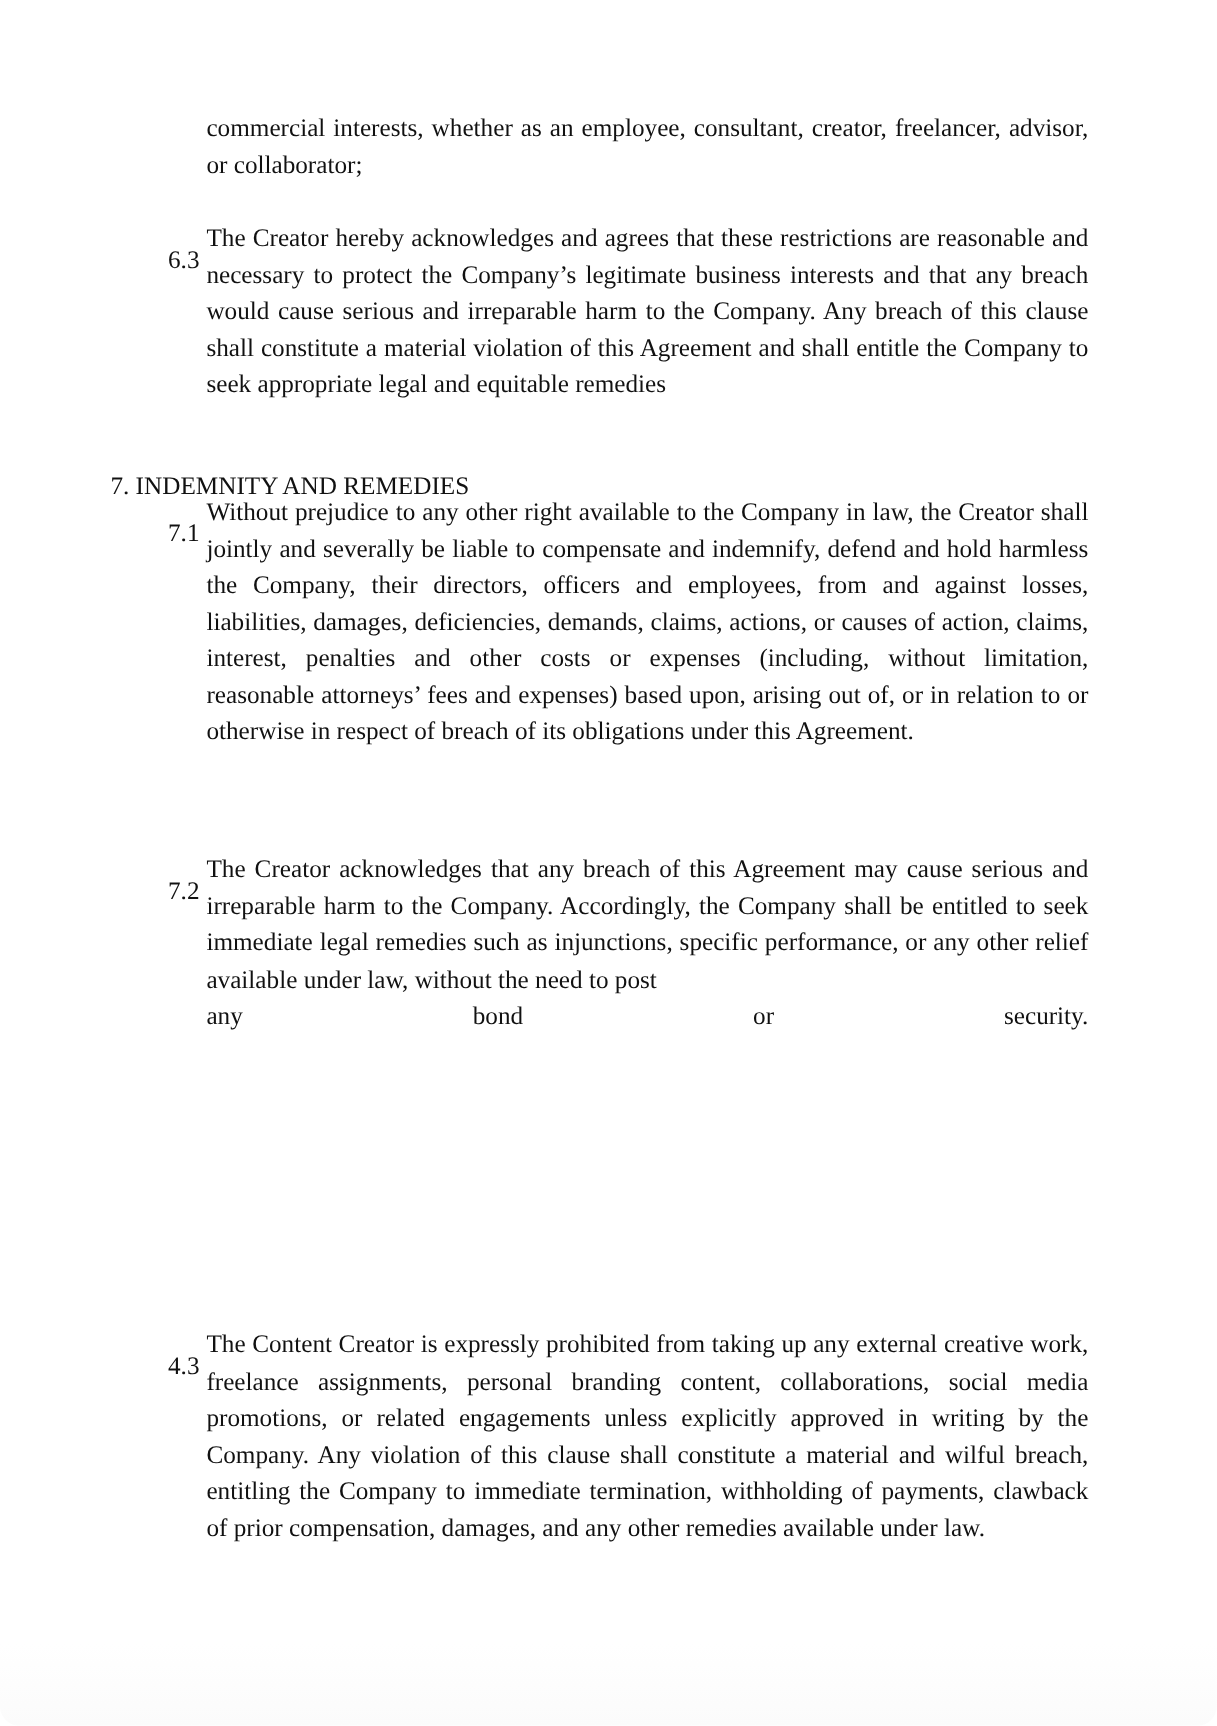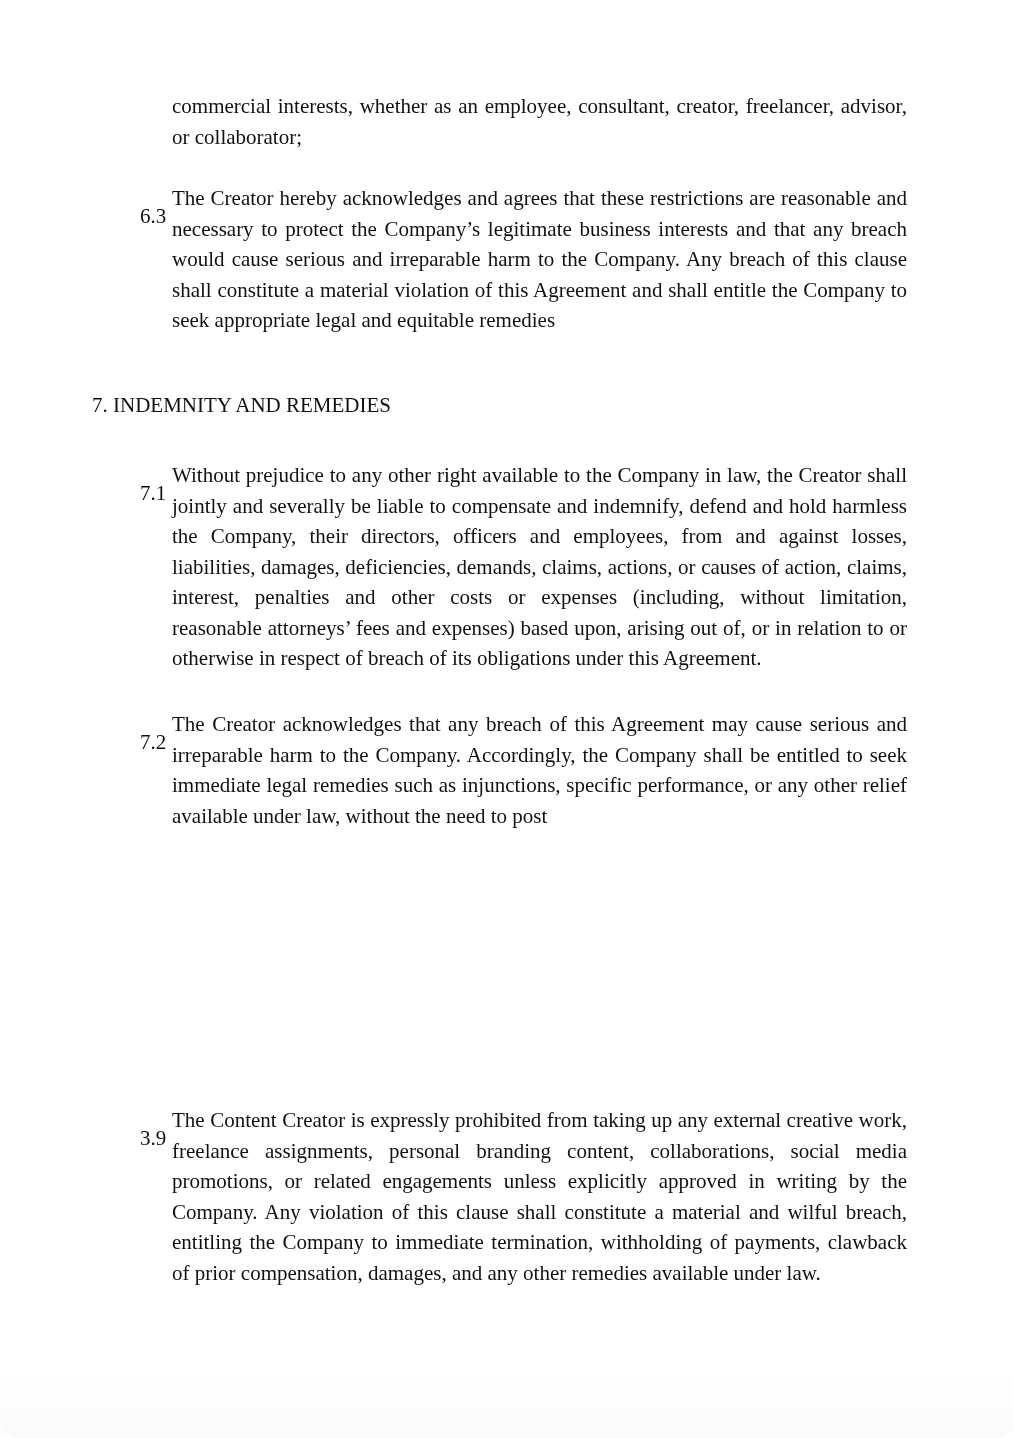--- a/index.html
+++ b/index.html
@@ -59,29 +59,30 @@
     <span class="para-text">commercial interests, whether as an employee, consultant, creator, freelancer, advisor, or collaborator;</span>
   </div>
 
   <div class="block" style="top:183px;">
     <span class="clause-num">6.3</span>
     <span class="para-text">The Creator hereby acknowledges and agrees that these restrictions are reasonable and necessary to protect the Company’s legitimate business interests and that any breach would cause serious and irreparable harm to the Company. Any breach of this clause shall constitute a material violation of this Agreement and shall entitle the Company to seek appropriate legal and equitable remedies</span>
   </div>
 
   <div class="heading" style="top:390px;">7. INDEMNITY AND REMEDIES</div>
 
-  <div class="block" style="top:460px;">
+  <div class="block" style="top:411px;">
     <span class="clause-num">7.1</span>
     <span class="para-text">Without prejudice to any other right available to the Company in law, the Creator shall jointly and severally be liable to compensate and indemnify, defend and hold harmless the Company, their directors, officers and employees, from and against losses, liabilities, damages, deficiencies, demands, claims, actions, or causes of action, claims, interest, penalties and other costs or expenses (including, without limitation, reasonable attorneys’ fees and expenses) based upon, arising out of, or in relation to or otherwise in respect of breach of its obligations under this Agreement.</span>
   </div>
 
   <div class="block" style="top:709px;">
     <span class="clause-num">7.2</span>
     <span class="para-text">The Creator acknowledges that any breach of this Agreement may cause serious and irreparable harm to the Company. Accordingly, the Company shall be entitled to seek immediate legal remedies such as injunctions, specific performance, or any other relief available under law, without the need to post</span>
+    <span class="forced-line">any bond or security.</span>
   </div>
 
 
   <div class="block" style="top:1105px;">
-    <span class="clause-num">3.9</span>
+    <span class="clause-num">4.3</span>
     <span class="para-text">The Content Creator is expressly prohibited from taking up any external creative work, freelance assignments, personal branding content, collaborations, social media promotions, or related engagements unless explicitly approved in writing by the Company. Any violation of this clause shall constitute a material and wilful breach, entitling the Company to immediate termination, withholding of payments, clawback of prior compensation, damages, and any other remedies available under law.</span>
   </div>
 
 </div>
 
 </body></html>

